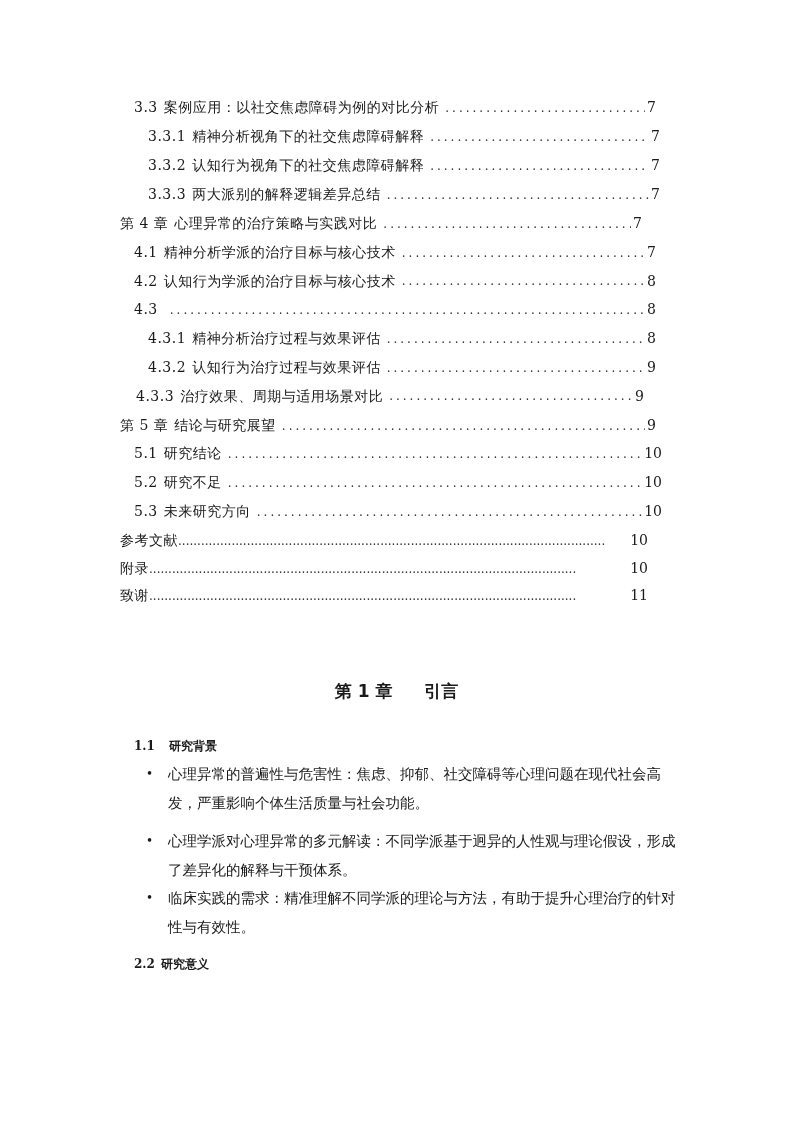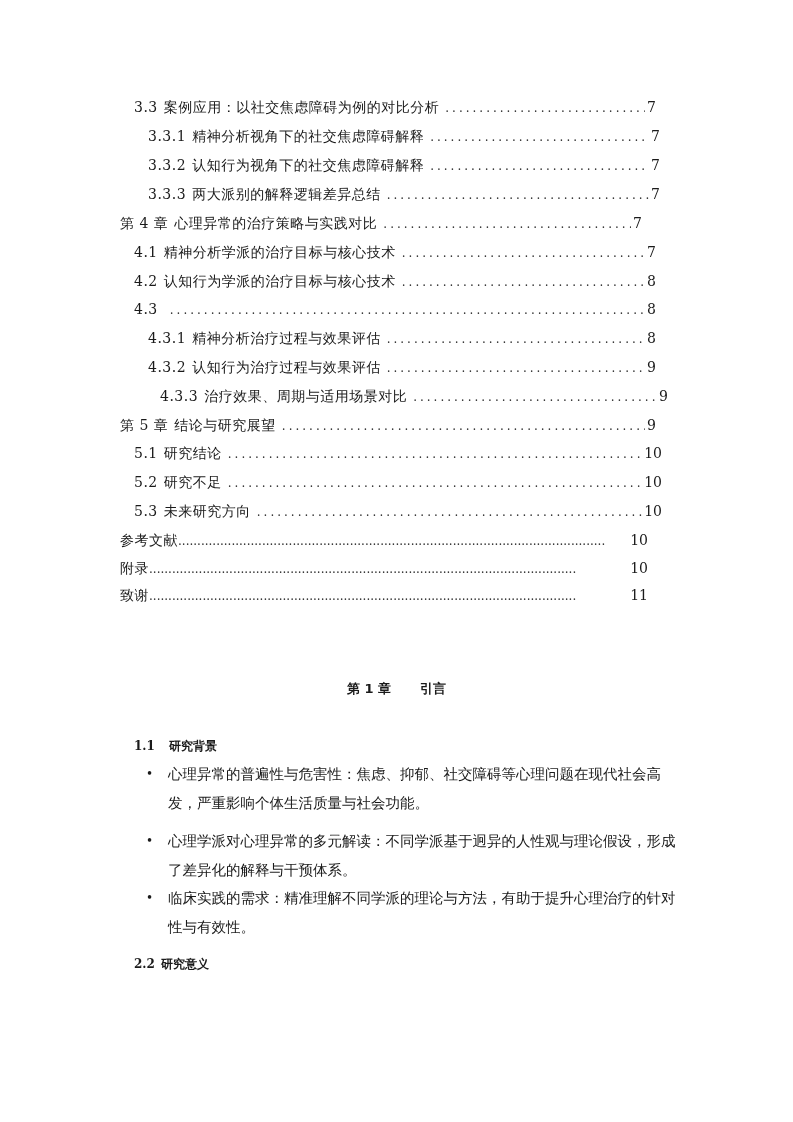--- a/index.html
+++ b/index.html
@@ -8,21 +8,21 @@
     .toc { position: absolute; left: 0; top: 0; width: 793px; }
     .toc-row { position: absolute; height: 20px; font-size: 14px; line-height: 20px;
       display: flex; align-items: baseline; white-space: nowrap; }
     .toc-row .num { margin-right: 6px; letter-spacing: 0.5px; }
     .toc-row .label { letter-spacing: 0.5px; }
     .toc-row .leader { flex: 1; overflow: hidden; margin: 0 2px 0 6px; color: #333;
       letter-spacing: 3px; font-size: 12px; }
     .toc-row .leader.tight { letter-spacing: 0px; margin-left: 0; font-size: 12px; }
     .toc-row .page { font-size: 14px; }
     .chapter-title { position: absolute; left: 0; width: 793px; top: 680px; text-align: center;
-      font-family: "DejaVu Sans", "Liberation Sans", sans-serif; font-weight: bold; font-size: 13px; }
+      font-family: "DejaVu Sans", "Liberation Sans", sans-serif; font-weight: bold; font-size: 17px; }
     .chapter-title .sp { display: inline-block; width: 20px; }
     .h2 { position: absolute; left: 134px; font-weight: bold; font-size: 12px;
       font-family: "DejaVu Serif", serif; }
     .h2 .n { margin-right: 14px; }
     .h2.tight .n { margin-right: 6px; }
     .bullet-item { position: absolute; left: 146px; width: 540px; font-size: 14.5px; line-height: 29px; }
     .bullet-item .dot { position: absolute; left: 0; top: 0; width: 20px; font-size: 12px; }
     .bullet-item .text { display: block; margin-left: 22px; }
   </style>
 </head>
@@ -60,21 +60,21 @@
     <span class="label">心理异常的治疗策略与实践对比</span>
     <span class="leader">................................................................................................................</span>
     <span class="page">7</span>
   </div>
   <div class="toc-row" style="top:242px;left:134px;width:522px;">
     <span class="num">4.1</span>
     <span class="label">精神分析学派的治疗目标与核心技术</span>
     <span class="leader">................................................................................................................</span>
     <span class="page">7</span>
   </div>
-  <div class="toc-row" style="top:271px;left:134px;width:522px;">
+  <div class="toc-row" style="top:271px;left:134px;width:522px;align-items:center;">
     <span class="num">4.2</span>
     <span class="label">认知行为学派的治疗目标与核心技术</span>
     <span class="leader">................................................................................................................</span>
     <span class="page">8</span>
   </div>
   <div class="toc-row" style="top:299px;left:134px;width:522px;">
     <span class="num">4.3</span>
     <span class="leader">................................................................................................................</span>
     <span class="page">8</span>
   </div>
@@ -83,21 +83,21 @@
     <span class="label">精神分析治疗过程与效果评估</span>
     <span class="leader">................................................................................................................</span>
     <span class="page">8</span>
   </div>
   <div class="toc-row" style="top:357px;left:148px;width:508px;">
     <span class="num">4.3.2</span>
     <span class="label">认知行为治疗过程与效果评估</span>
     <span class="leader">................................................................................................................</span>
     <span class="page">9</span>
   </div>
-  <div class="toc-row" style="top:386px;left:160px;width:508px;">
+  <div class="toc-row" style="top:386px;left:136px;width:508px;align-items:center;">
     <span class="num">4.3.3</span>
     <span class="label">治疗效果、周期与适用场景对比</span>
     <span class="leader">................................................................................................................</span>
     <span class="page">9</span>
   </div>
 
   <div class="toc-row" style="top:415px;left:120px;width:536px;">
     <span class="num">第 5 章</span>
     <span class="label">结论与研究展望</span>
     <span class="leader">................................................................................................................</span>

